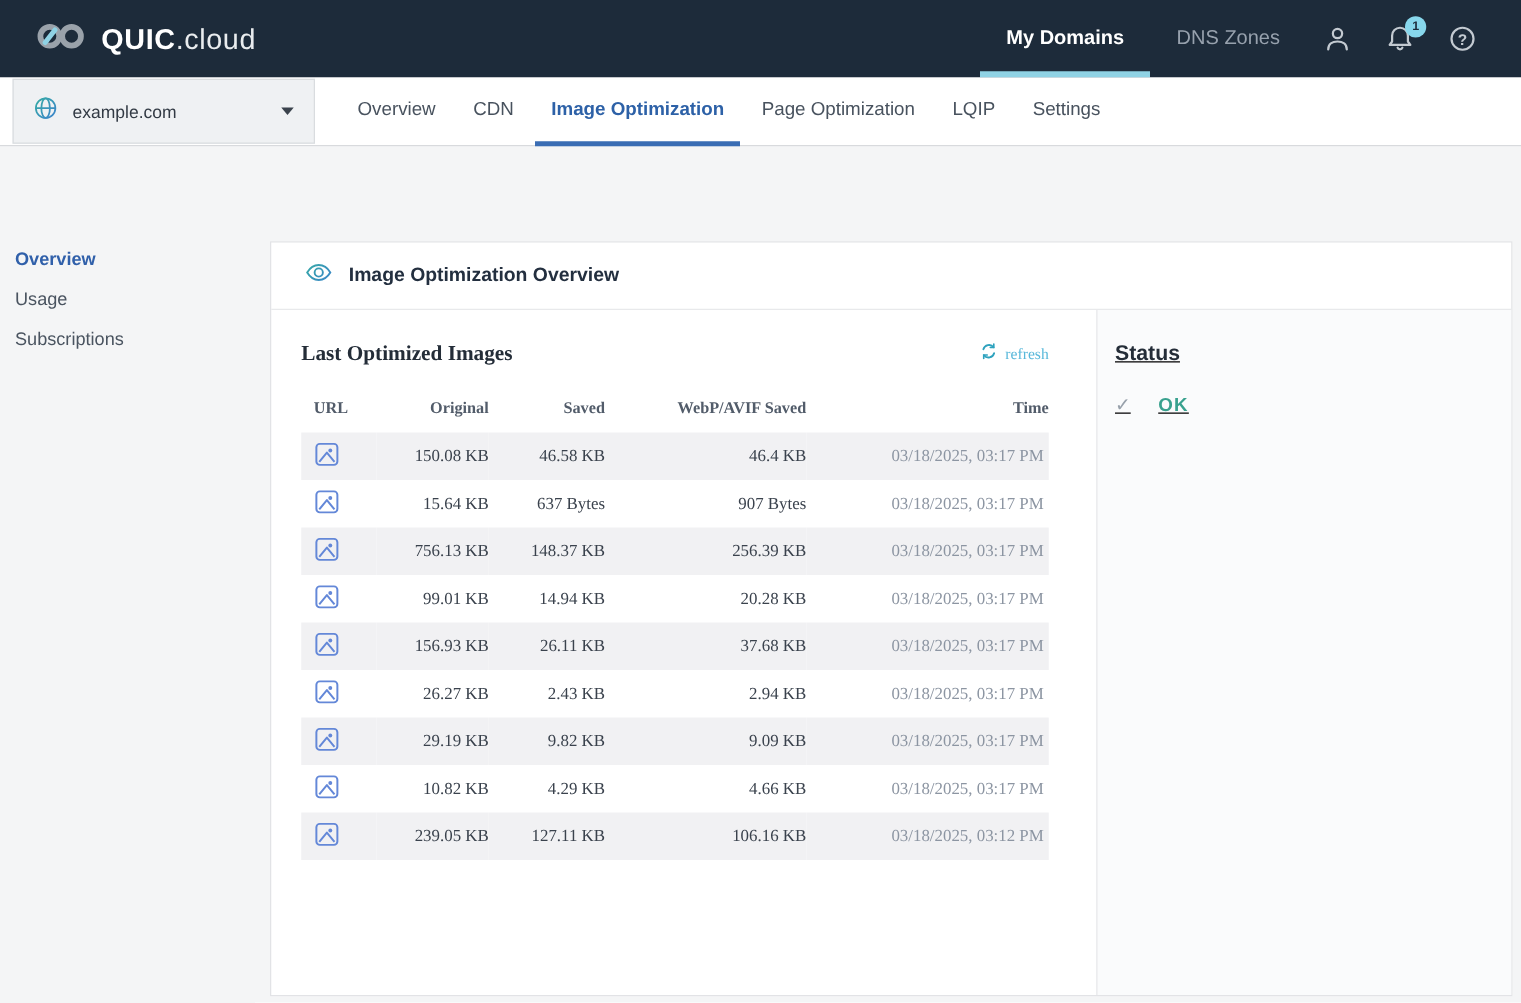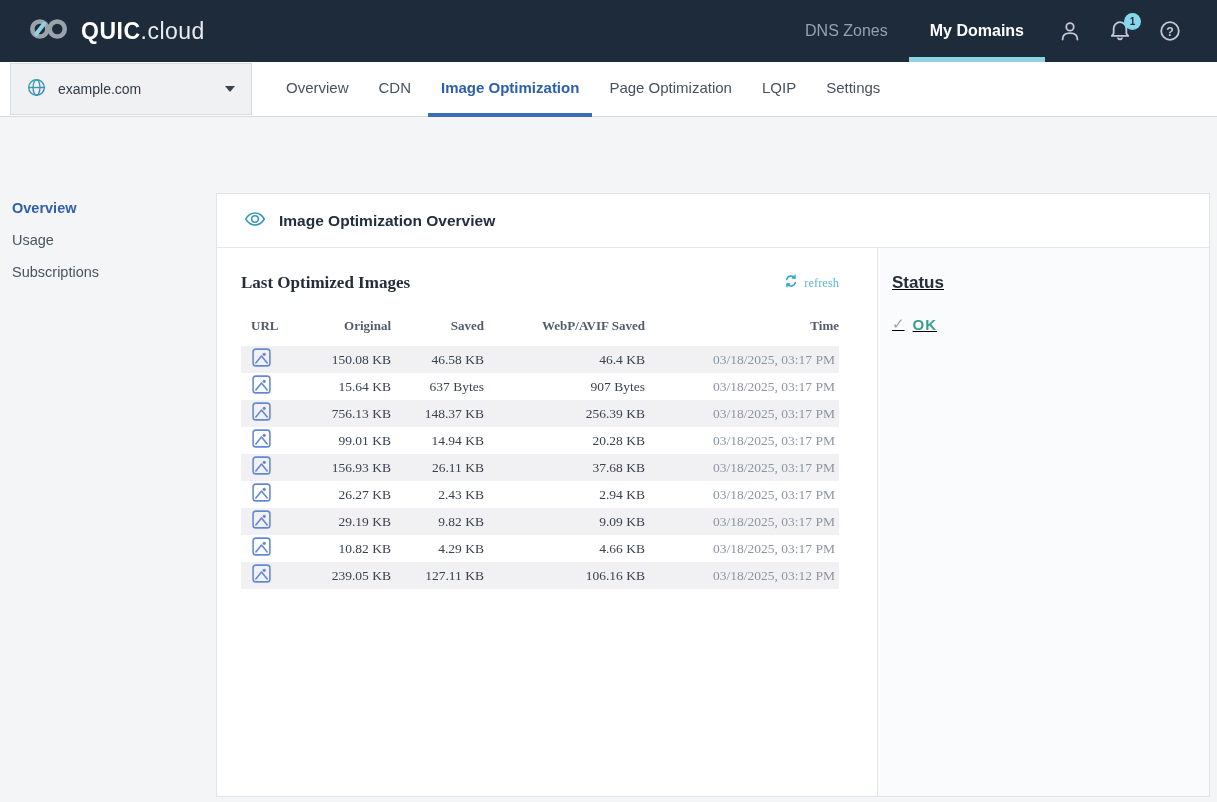--- a/index.html
+++ b/index.html
@@ -51,50 +51,50 @@
   .card-body { flex:1; display:flex; min-height:0; }
   .table-col { width:660px; min-width:660px; padding:25px 38px 0 24px;font-family:Liberation Serif, serif; }
   .section-head { display:flex; align-items:center; justify-content:space-between; margin-bottom:17px; }
   .section-title { font-size:17px; font-weight:700; color:#242d38; }
   .refresh-link { display:flex; align-items:center; gap:6px; font-size:12.5px; color:#58b8da; cursor:pointer; }
 
   table { width:100%; border-collapse:collapse; table-layout:fixed; }
   thead th { font-size:13px; font-weight:600; color:#525c6a; padding:8px 0 12px 0; }
   th.left { text-align:left; padding-left:10px; }
   th.right, td.right { text-align:right; }
-  tbody tr { height:27px; }
+  tbody tr { height:38px; }
   tbody tr:nth-child(odd) { background:#f1f1f3; }
   td { font-size:13.5px; color:#3a424d; }
   td.icon-cell { padding-left:10px; }
   td.time { color:#8c95a2; padding-right:4px; }
   .img-icon { display:inline-flex; cursor:pointer; }
 
   .status-col { flex:1; border-left:1px solid #e7e8ea; background:#fafbfc; padding:25px 24px 0 14px;text-decoration:underline; }
   .status-title { font-size:17px; font-weight:700; color:#242d38; margin-bottom:22px; }
   .status-row { display:flex; align-items:center; }
   .check { color:#98a1ab; font-size:15px; }
-  .status-ok { margin-left:8px; font-size:15px; font-weight:700; letter-spacing:1px; color:#38a18e; }
+  .status-ok { margin-left:22px; font-size:15px; font-weight:700; letter-spacing:1px; color:#38a18e; }
 </style>
 </head>
 <body>
 
 <div class="navbar">
   <div class="brand">
     <span>
       <svg width="44" height="30" viewBox="0 0 48 30" fill="none">
         <circle cx="14" cy="15" r="8.2" stroke="#9aa2aa" stroke-width="5"></circle>
         <circle cx="33" cy="15" r="8.2" stroke="#9aa2aa" stroke-width="5"></circle>
         <path d="M10 20.5 L18.5 9.5" stroke="#8fd2e4" stroke-width="4.4" stroke-linecap="round"></path>
       </svg>
     </span>
     <span class="brand-text"><b>QUIC</b><span class="light">.cloud</span></span>
   </div>
   <div class="nav-right">
+    <div class="nav-item active">My Domains</div>
     <div class="nav-item">DNS Zones</div>
-    <div class="nav-item active">My Domains</div>
     <div class="nav-icon-btn">
       <span>
         <svg width="22" height="22" viewBox="0 0 16 16" fill="none" stroke="#c3cad1" stroke-width="1.3" stroke-linecap="round">
           <circle cx="8" cy="5" r="2.7"></circle>
           <path d="M2.6 14.2 c0-3.2 2.4-4.6 5.4-4.6 s5.4 1.4 5.4 4.6"></path>
         </svg>
       </span>
     </div>
     <div class="nav-icon-btn">
       <span>

